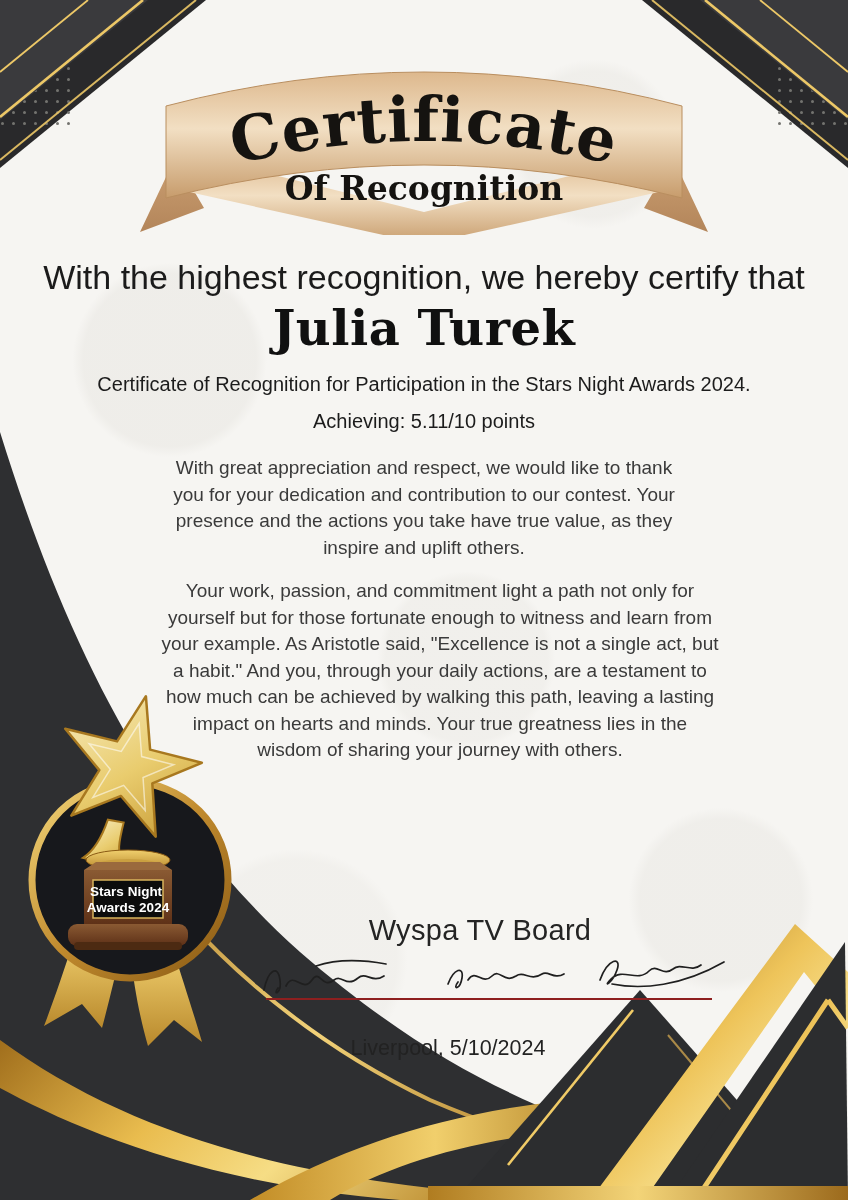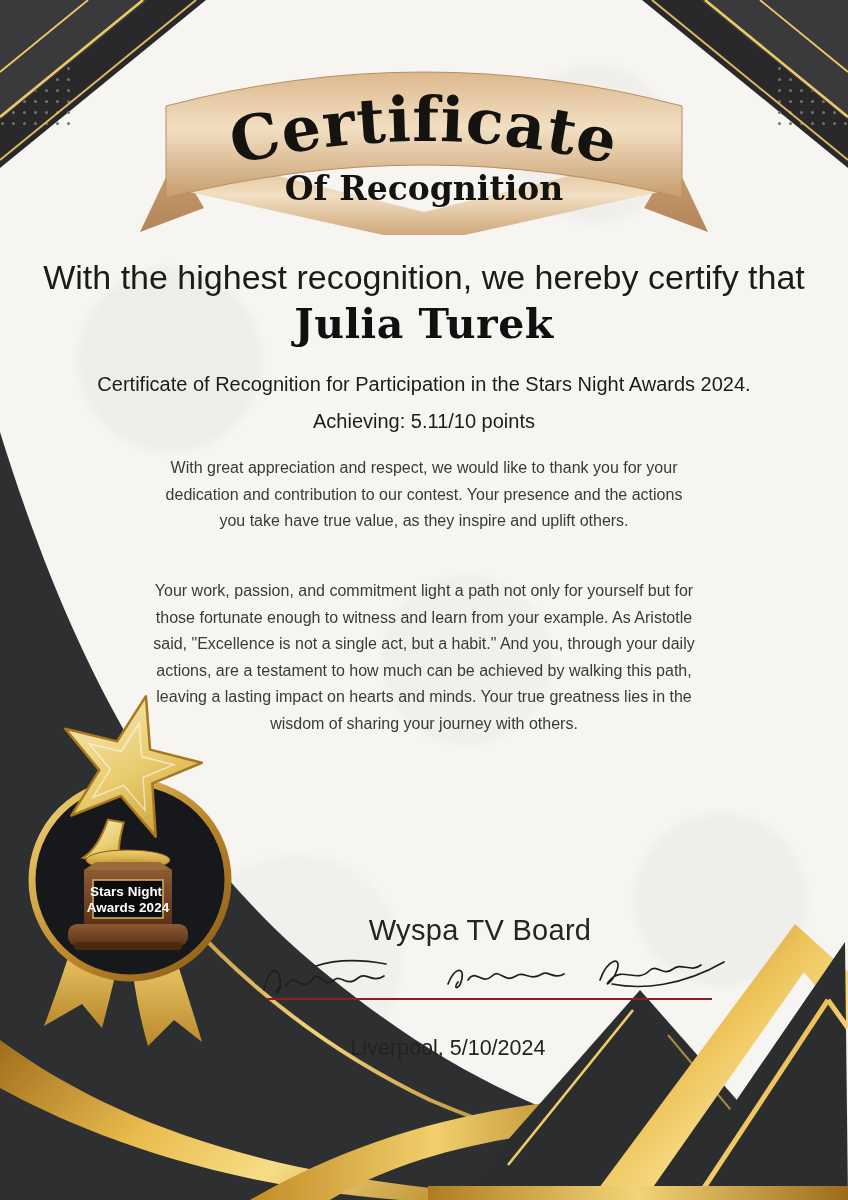--- a/index.html
+++ b/index.html
@@ -17,25 +17,25 @@
   .corner{position:absolute;top:0;width:260px;height:200px;z-index:1;}
   .corner.tl{left:0;}
   .corner.tr{right:0;transform:scaleX(-1);}
   .sweep{position:absolute;left:0;top:388px;width:620px;height:812px;z-index:1;}
   .mountains{position:absolute;right:0;bottom:0;width:420px;height:320px;z-index:1;}
   .banner{position:absolute;left:140px;top:50px;width:568px;height:185px;z-index:4;}
   .badge{position:absolute;left:10px;top:688px;width:235px;height:420px;z-index:3;}
   .textblock{position:absolute;text-align:center;z-index:5;}
   .intro{left:0;width:848px;top:258px;font-size:34px;color:#1b1b1b;}
   .name{left:0;width:848px;top:300px;font-family:"DejaVu Serif",serif;font-weight:bold;
-        font-size:41px;color:#101010;letter-spacing:.5px;}
+        font-size:48px;color:#101010;letter-spacing:.5px;}
   .award{left:84px;width:680px;top:366px;font-size:20px;line-height:37px;color:#1c1c1c;}
-  .para{color:#3a3a3a;font-size:16px;line-height:26.5px;}
+  .para{color:#3a3a3a;font-size:19px;line-height:26.5px;}
   .p1{left:164px;width:520px;top:455px;}
-  .p2{left:144px;width:560px;top:578px;}
+  .p2{left:160px;width:560px;top:578px;}
   .issuer{left:112px;width:736px;top:914px;font-size:29px;color:#242424;letter-spacing:.3px;}
   .sigs{position:absolute;left:260px;top:948px;width:475px;height:56px;z-index:5;}
   .sigline{position:absolute;left:266px;top:998px;width:446px;height:2px;background:#8e1f1f;z-index:5;}
   .location{left:48px;width:800px;top:1036px;font-size:21.5px;color:#222;}
 </style>
 </head>
 <body>
 
 <div class="page">
 

